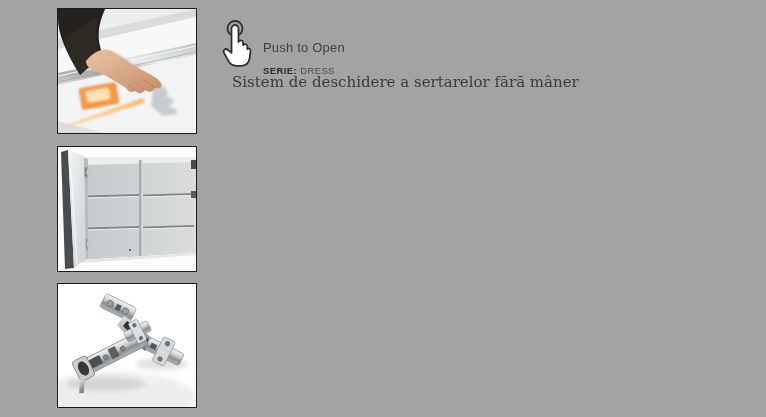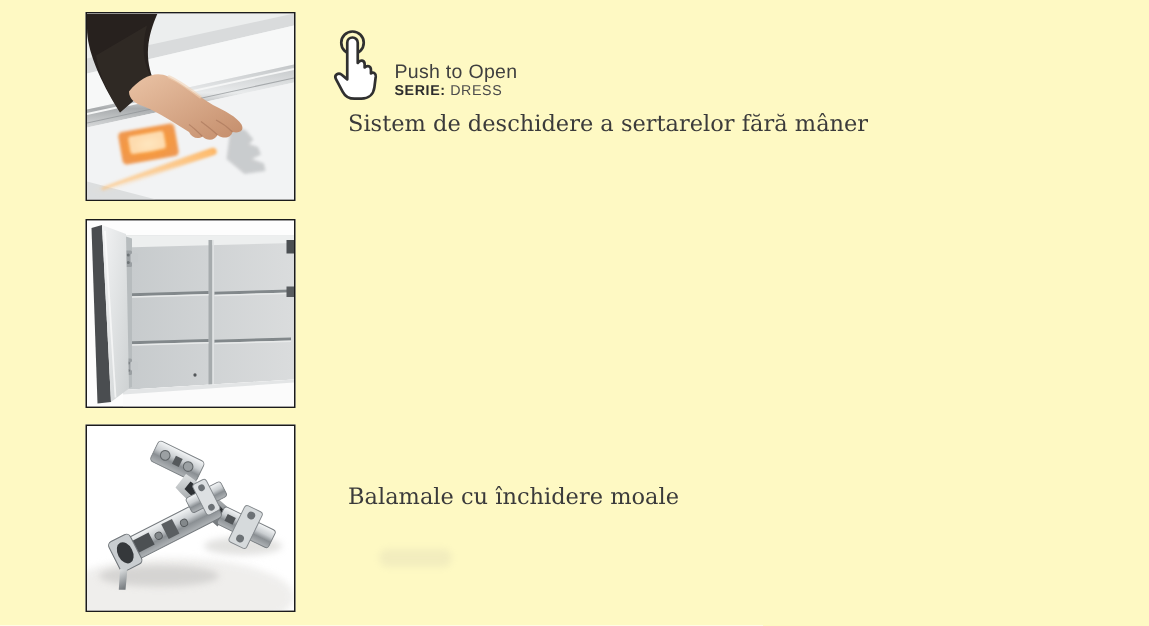--- a/index.html
+++ b/index.html
@@ -1,34 +1,34 @@
 <!DOCTYPE html>
 <html><head>
 <meta charset="utf-8">
 <style>
   html,body { margin:0; padding:0; background:#ffffff; }
   .canvas {
-    position:relative; width:766px; height:417px; background:#fef9c3;
+    position:relative; width:766px; height:417px; background:#a3a3a3;
     overflow:hidden; font-family:"Liberation Sans", sans-serif;
   }
   .photo-frame {
     position:absolute; left:57px; width:138px; height:124px;
     border:1px solid #1b1b1b; background:#ffffff; overflow:hidden;
   }
   .photo-frame svg { display:block; }
   .desc {
     position:absolute; left:232px;
     font-family:"DejaVu Serif", serif; font-size:15px; line-height:22px;
     color:#3b3b3b; white-space:pre-line;
   }
   .badge { position:absolute; left:220px; top:18px; display:flex; align-items:flex-start; }
   .tap-icon { width:38px; height:50px; }
   .badge-text { margin-left:5px; padding-top:23px; }
   .badge-label { font-size:13px; color:#3f3f3f; letter-spacing:0.2px; line-height:14px; }
-  .serie-line { font-size:9.5px; letter-spacing:0.4px; margin-top:0; line-height:11px; }
+  .serie-line { font-size:9.5px; letter-spacing:0.4px; margin-top:10px; line-height:11px; }
   .serie-key { font-weight:bold; color:#2c2c2c; }
   .serie-val { color:#4d4d4d; }
   .watermark-smudge {
     position:absolute; left:253px; top:366px; width:48px; height:12px;
     background:#b6b0a6; opacity:0.16; filter:blur(2.5px); border-radius:5px;
   }
 </style>
 </head>
 <body>
 
@@ -210,17 +210,16 @@
             <rect x="74" y="56" width="26" height="11" rx="2" fill="url(#met)" stroke="#787d81" stroke-width="0.6"></rect>
             <rect x="82" y="50" width="10" height="23" rx="2" fill="#dde0e2" stroke="#83888c" stroke-width="0.6"></rect>
             <circle cx="87" cy="54.5" r="2.2" fill="#6d7276"></circle>
             <circle cx="87" cy="69" r="2.2" fill="#6d7276"></circle>
           </g>
         </g>
       </g>
     </svg>
   </div>
 
-  <div class="desc" style="top:320px">Balamale cu închidere moale</div>
 
   <div class="watermark-smudge"></div>
 
 </div>
 
 </body></html>

